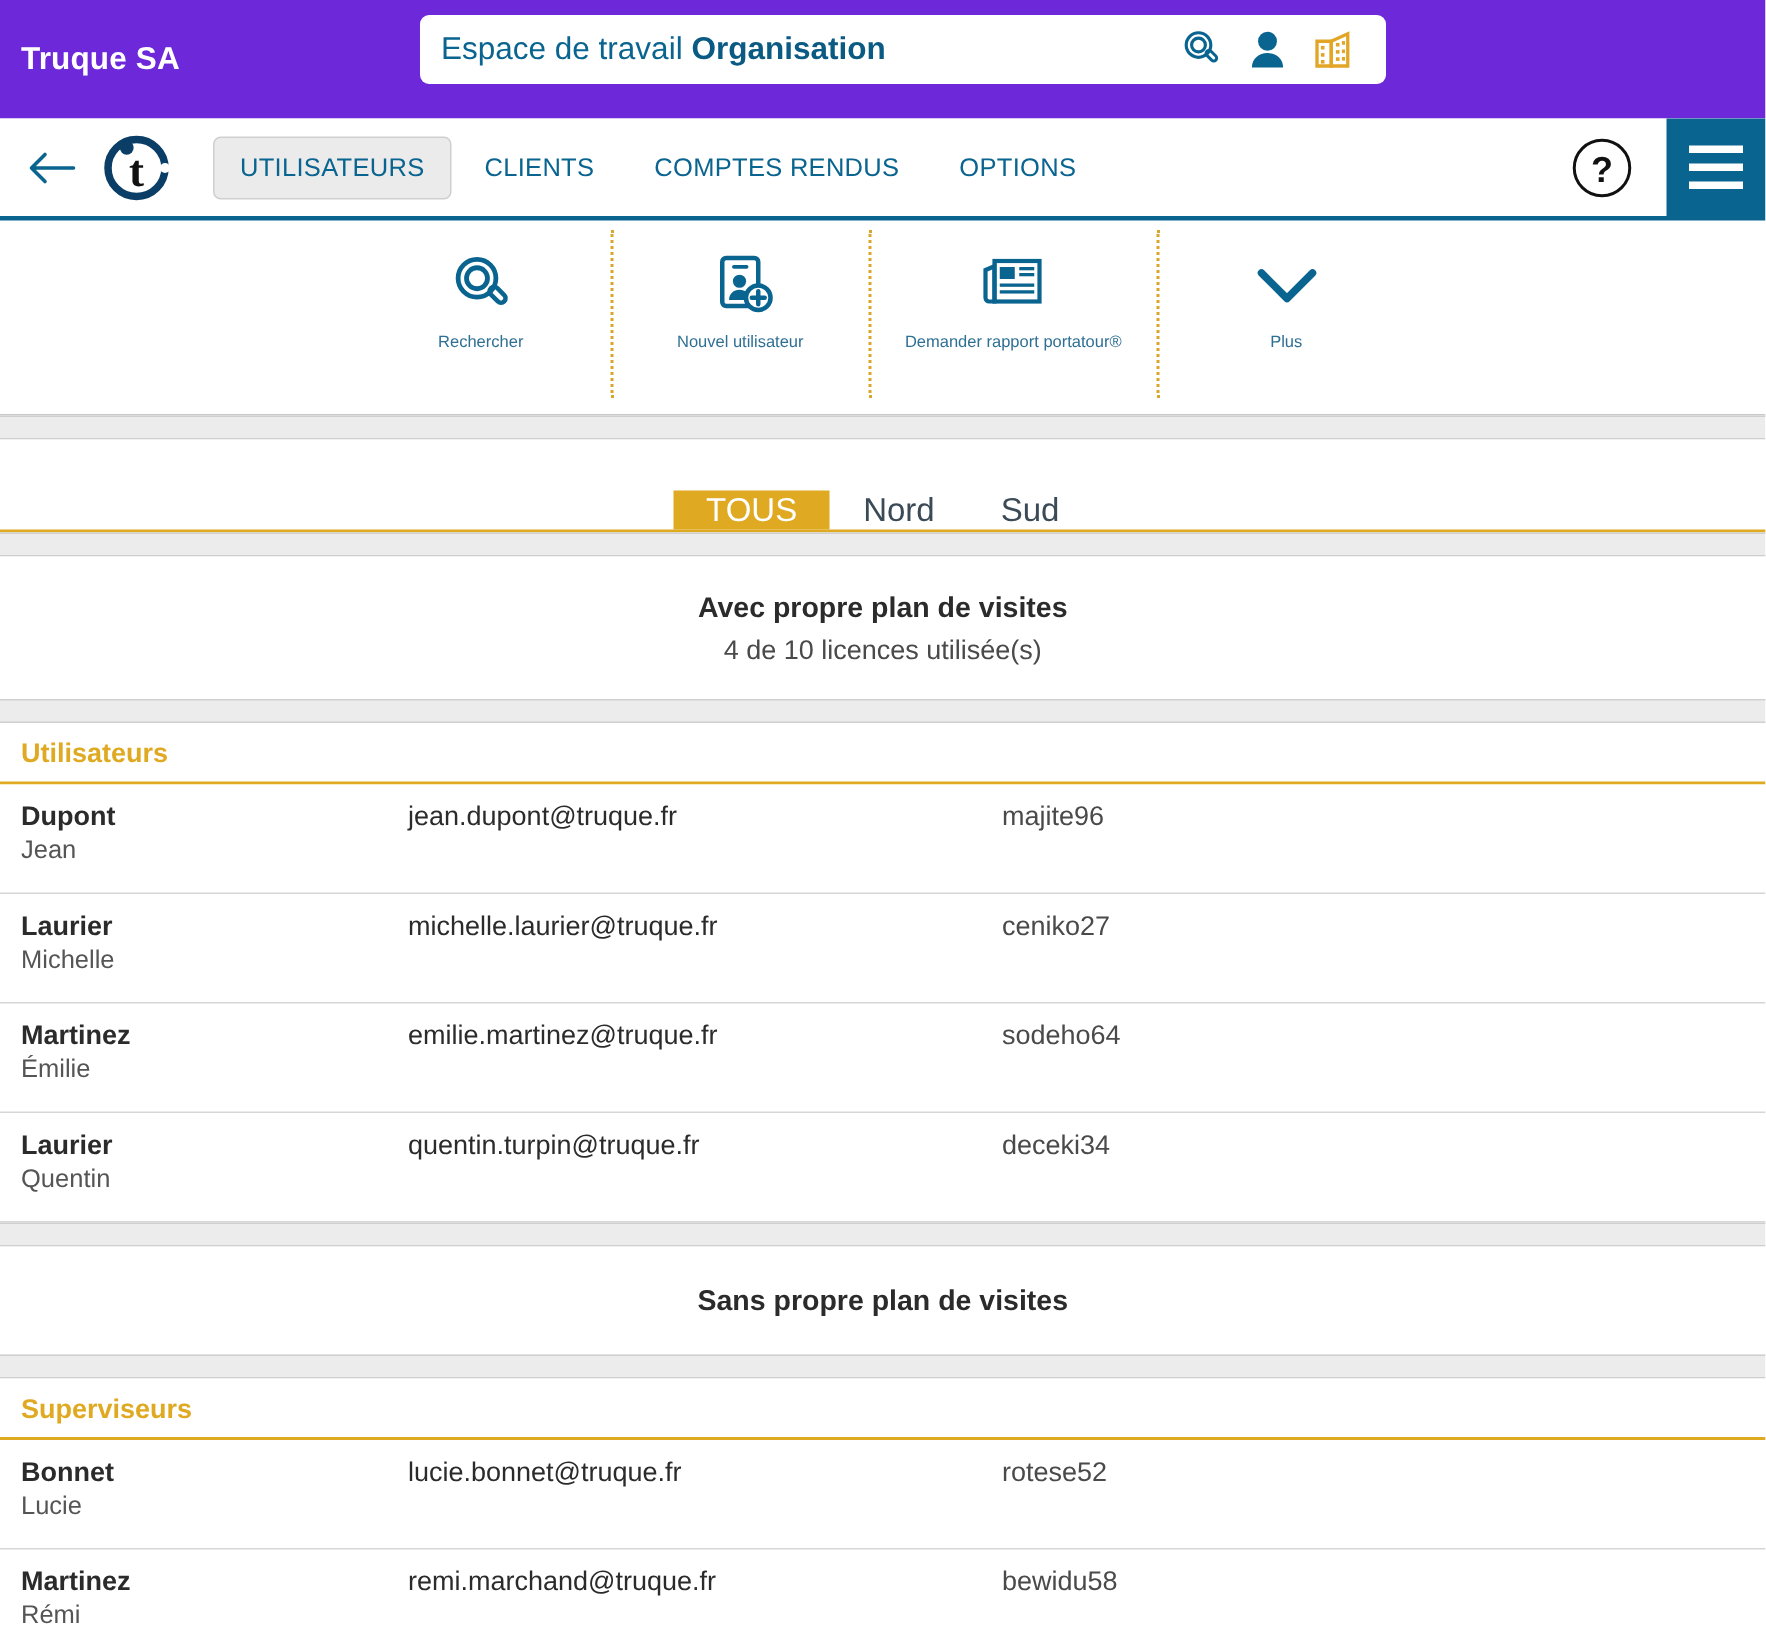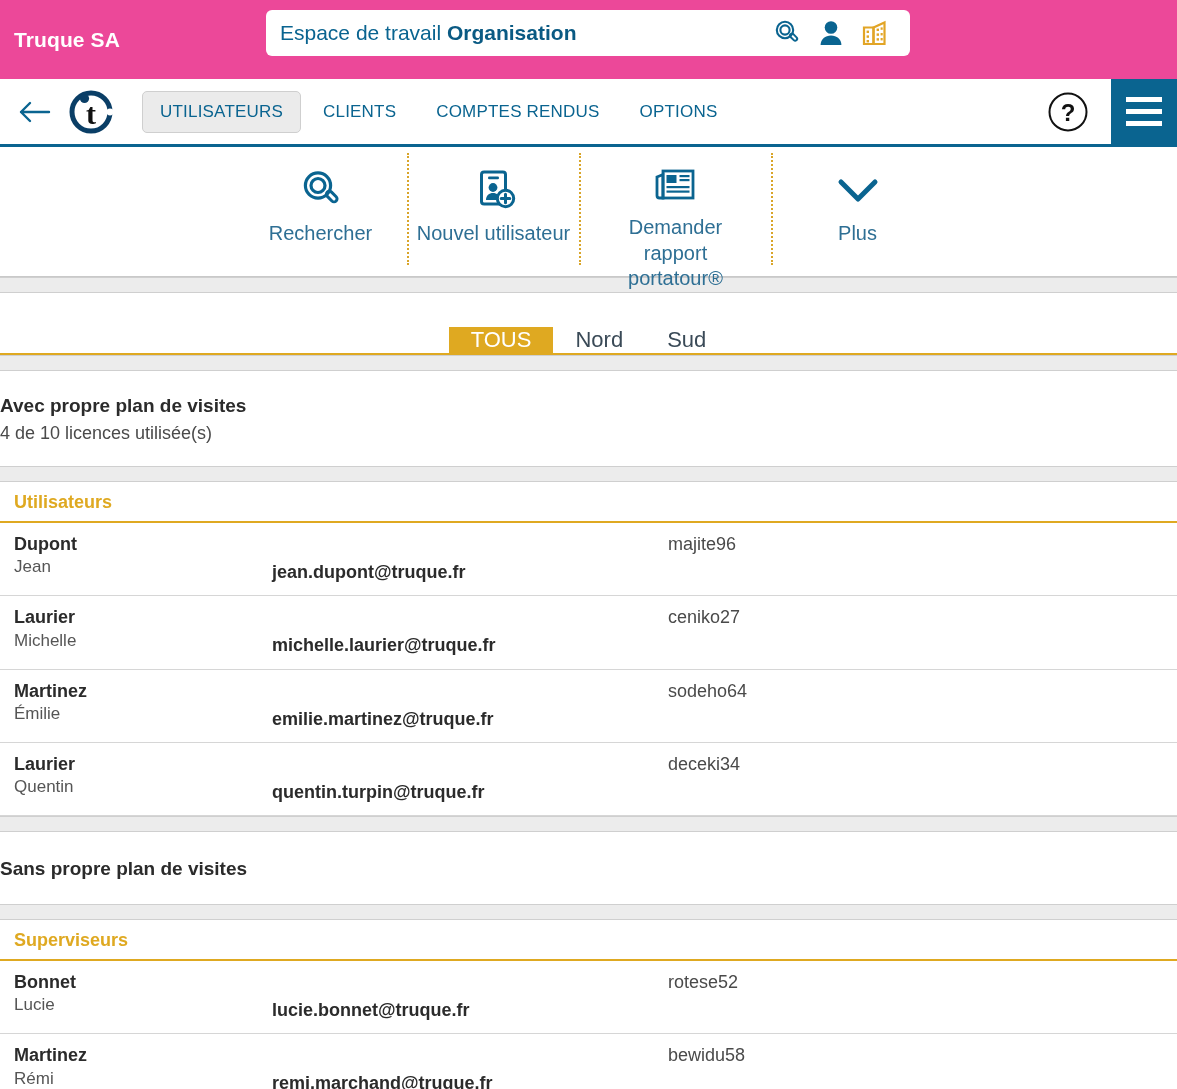--- a/index.html
+++ b/index.html
@@ -8,36 +8,36 @@
     height: 1089px;
     background: #ffffff;
     font-family: "Liberation Sans", sans-serif;
     color: #333333;
     overflow: hidden;
   }
 
   
   .topbar {
     height: 79px;
-    background: #ec4899;
+    background: #6d28d9;
     display: flex;
     align-items: center;
     position: relative;
   }
   .brand {
     color: #ffffff;
     font-size: 21px;
     font-weight: bold;
     padding-left: 14px;
     white-space: nowrap;
     letter-spacing: 0.1px;
   }
   .workspace-pill {
     position: absolute;
-    left: 266px;
+    left: 280px;
     top: 10px;
     width: 644px;
     height: 46px;
     background: #ffffff;
     border-radius: 6px;
     display: flex;
     align-items: center;
     padding: 0 14px 0 14px;
   }
   .workspace-text {
@@ -141,21 +141,21 @@
     justify-content: flex-start;
     padding-top: 12px;
     height: 112px;
     cursor: pointer;
     position: relative;
   }
   .tool-item + .tool-item { border-left: 2px dotted #d9a52a; }
   .tool-icon { height: 50px; display: flex; align-items: center; justify-content: center; }
   .tool-label {
     margin-top: 6px;
-    font-size: 20px;
+    font-size: 11px;
     color: #2e6f94;
     text-align: center;
     line-height: 1.28;
     max-width: 160px;
   }
   .tool-item.wide { width: 192px; }
 
   
   .grey-band {
     height: 16px;
@@ -185,21 +185,21 @@
   .filter-tab.active {
     background: #dfa921;
     color: #ffffff;
     font-weight: normal;
   }
 
   
   .section-title-block {
     background: #ffffff;
     padding: 24px 0 22px 0;
-    text-align: left;
+    text-align: center;
   }
   .section-title {
     font-size: 19px;
     font-weight: bold;
     color: #2b2b2b;
   }
   .section-sub {
     font-size: 18px;
     color: #4a4a4a;
     margin-top: 6px;
@@ -236,24 +236,23 @@
   }
   .firstname {
     font-size: 17px;
     color: #555555;
     line-height: 1.35;
   }
   .cell-email {
     width: 396px;
     flex: none;
     font-size: 18px;
-    font-weight: bold;
+    font-weight: normal;
     color: #2b2b2b;
     line-height: 1.35;
-    margin-top: 28px;
   }
   .cell-user {
     flex: 1;
     font-size: 18px;
     color: #4a4a4a;
     line-height: 1.35;
   }
 
   
   .section-title-block.mid { padding: 26px 0 24px 0; }

